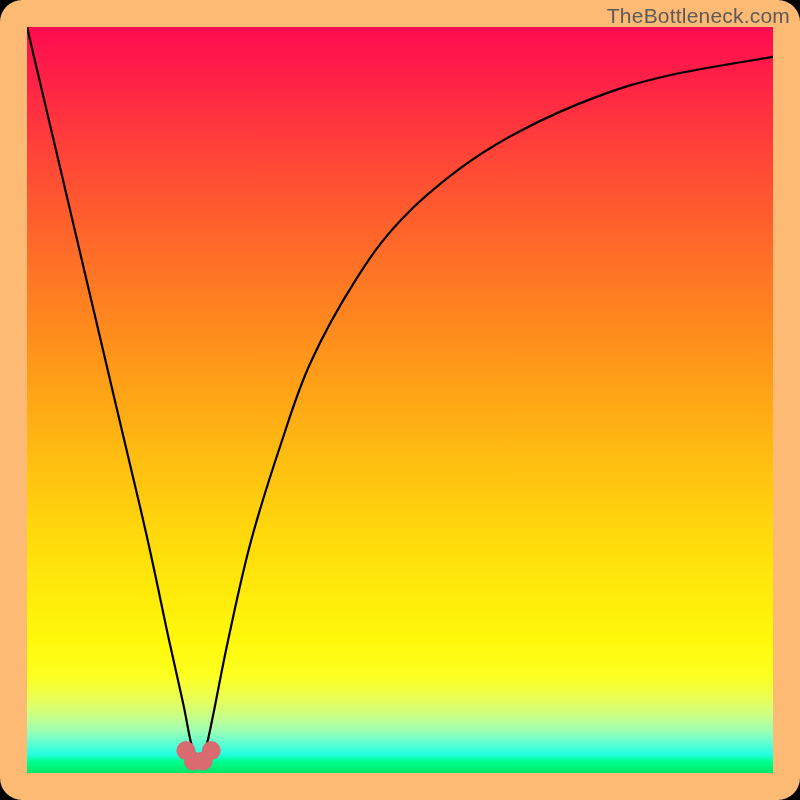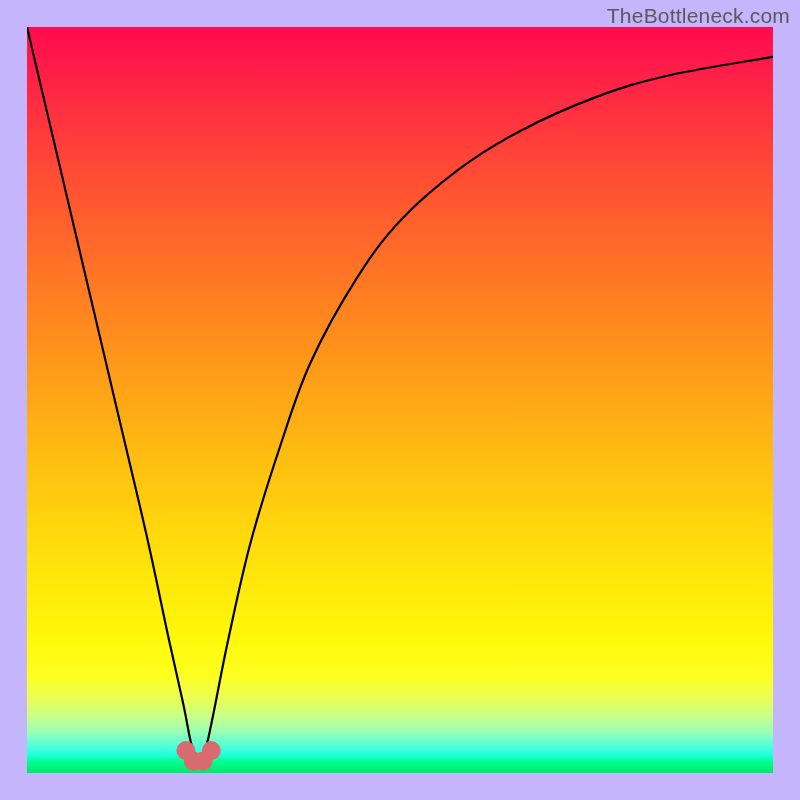--- a/index.html
+++ b/index.html
@@ -7,21 +7,22 @@
     padding: 0;
     width: 800px;
     height: 800px;
     background: #000;
     overflow: hidden;
     font-family: Arial, Helvetica, sans-serif;
   }
   .frame {
     position: absolute;
     inset: 0;
-    background: #c4b5fd;
+    background: #fdba74;
+    border-radius: 22px;
   }
   .plot-area {
     position: absolute;
     left: 27px;
     top: 27px;
     width: 746px;
     height: 746px;
     overflow: hidden;
   }
   .gradient {

